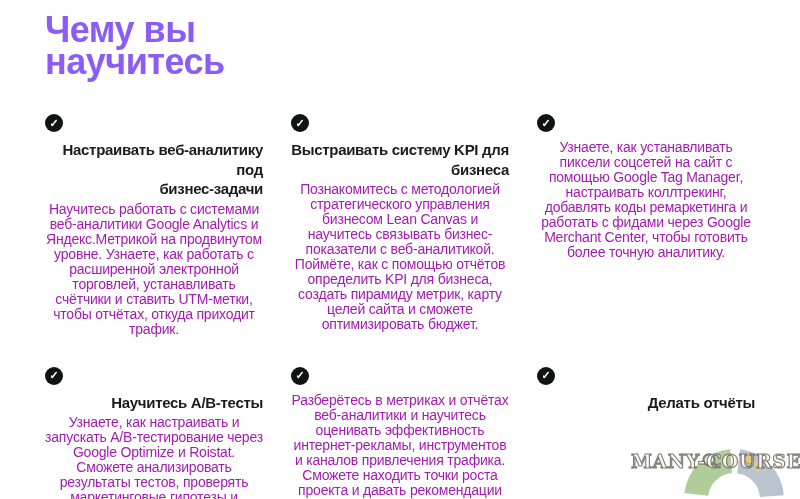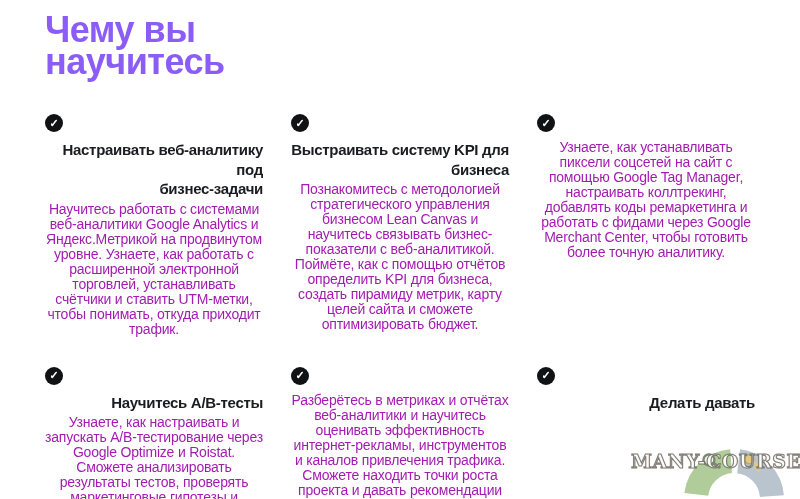--- a/index.html
+++ b/index.html
@@ -96,21 +96,21 @@
 научитесь</h1>
 
     <div class="cards-grid">
 
       <div class="card">
         <div class="check-badge">
           <span>✓</span>
         </div>
         <div class="card-title">Настраивать веб-аналитику под
 бизнес-задачи</div>
-        <div class="card-desc">Научитесь работать с системами веб-аналитики Google Analytics и Яндекс.Метрикой на продвинутом уровне. Узнаете, как работать с расширенной электронной торговлей, устанавливать счётчики и ставить UTM-метки, чтобы понимать, откуда приходит трафик.</div>
+        <div class="card-desc">Научитесь работать с системами веб-аналитики Google Analytics и Яндекс.Метрикой на продвинутом уровне. Узнаете, как работать с расширенной электронной торговлей, устанавливать счётчики и ставить UTM-метки, чтобы отчётах, откуда приходит трафик.</div>
       </div>
 
       <div class="card">
         <div class="check-badge">
           <span>✓</span>
         </div>
         <div class="card-title">Выстраивать систему KPI для
 бизнеса</div>
         <div class="card-desc">Познакомитесь с методологией стратегического управления бизнесом Lean Canvas и научитесь связывать бизнес-показатели с веб-аналитикой. Поймёте, как с помощью отчётов определить KPI для бизнеса, создать пирамиду метрик, карту целей сайта и сможете оптимизировать бюджет.</div>
       </div>
@@ -134,21 +134,21 @@
         <div class="check-badge">
           <span>✓</span>
         </div>
         <div class="card-desc">Разберётесь в метриках и отчётах веб-аналитики и научитесь оценивать эффективность интернет-рекламы, инструментов и каналов привлечения трафика. Сможете находить точки роста проекта и давать рекомендации по улучшению работы интернет-ресурса.</div>
       </div>
 
       <div class="card">
         <div class="check-badge">
           <span>✓</span>
         </div>
-        <div class="card-title">Делать давать</div>
+        <div class="card-title">Делать отчёты</div>
       </div>
 
     </div>
   </div>
 
   <div class="watermark">
     <svg class="wm-logo" width="112" height="112" viewBox="0 0 112 112">
       <g opacity="0.9">
         <circle cx="56" cy="56" r="38" fill="none" stroke-width="24" stroke-dasharray="52 187" transform="rotate(187 56 56)" stroke="#92b873"></circle>
         <circle cx="56" cy="56" r="38" fill="none" stroke-width="24" stroke-dasharray="52 187" transform="rotate(277 56 56)" stroke="#9eadbb"></circle>

